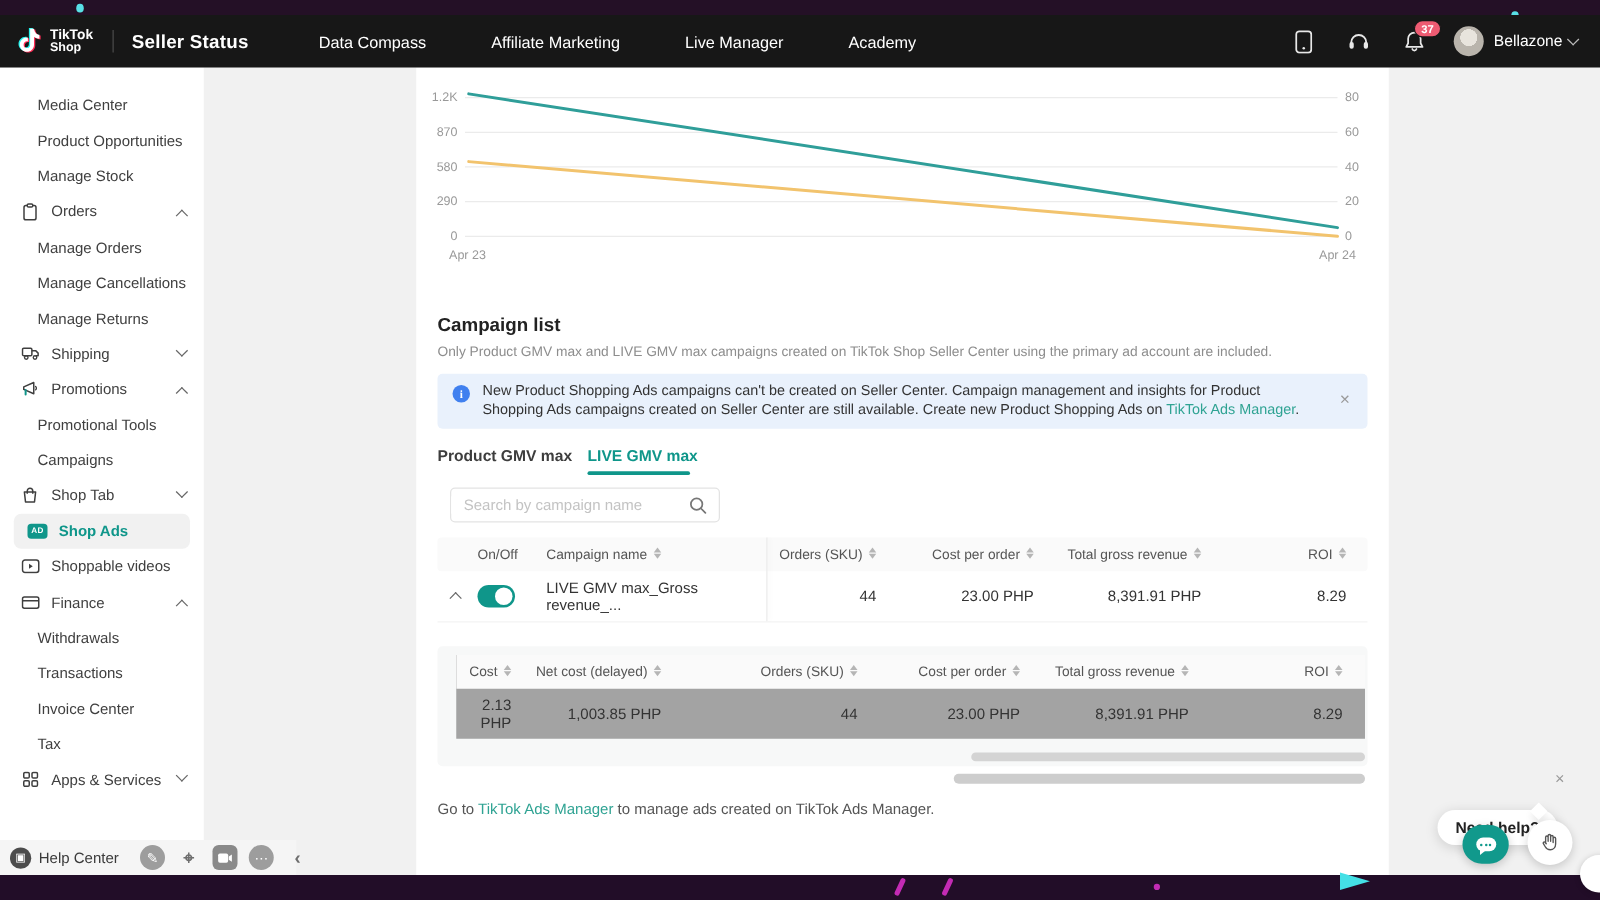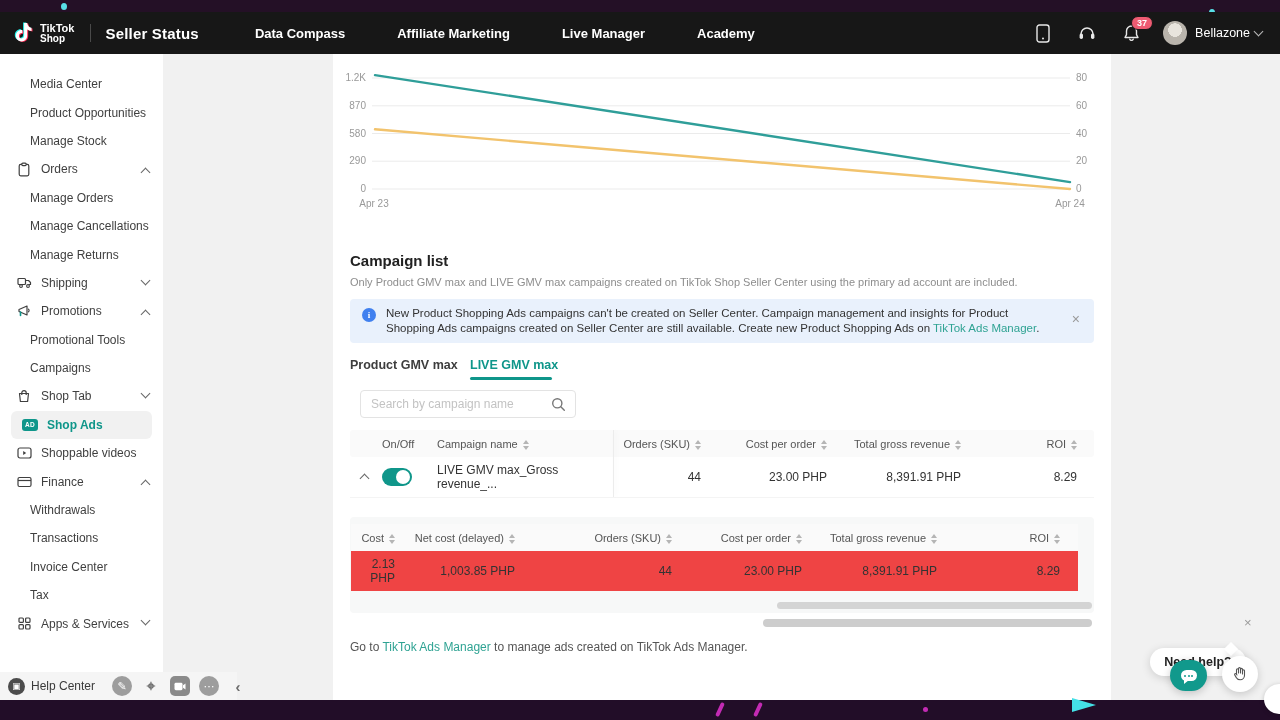--- a/index.html
+++ b/index.html
@@ -16,21 +16,21 @@
 
   
   .nav{position:absolute;left:0;top:12px;width:1280px;height:42px;background:#171717;display:flex;align-items:center;color:#fff;z-index:5}
   .logo-wrap{display:flex;align-items:center;margin-left:12px}
   .logo-note{width:24px;height:26px;position:relative}
   .logo-text{margin-left:4px;line-height:1;font-weight:700}
   .logo-text .l1{font-size:11px}
   .logo-text .l2{font-size:10px}
   .nav-divider{width:1px;height:18px;background:#4a4a4a;margin:0 14px 0 16px}
   .nav-title{font-size:15px;font-weight:700;letter-spacing:.2px;margin-right:30px}
-  .nav-item{font-size:13px;font-weight:700;margin:8px 26px;cursor:pointer;white-space:nowrap}
+  .nav-item{font-size:13px;font-weight:400;margin:8px 26px;cursor:pointer;white-space:nowrap}
   .nav-right{margin-left:auto;display:flex;align-items:center;margin-right:18px}
   .nav-ic{width:20px;height:20px;margin-left:24px;position:relative;cursor:pointer;display:flex;align-items:center;justify-content:center}
   .badge{position:absolute;top:-7px;left:10px;background:#ee5b72;color:#fff;font-size:9px;font-weight:700;padding:1px 5px;border-radius:8px;border:1px solid #171717}
   .avatar{width:24px;height:24px;border-radius:50%;background:radial-gradient(circle at 50% 38%,#e8e4dd 0 35%,#b9b4ac 36% 100%);margin-left:22px}
   .uname{font-size:12.5px;margin:0 5px 0 8px}
   .cv{width:6px;height:6px;border-right:1.4px solid #bbb;border-bottom:1.4px solid #bbb;display:inline-block}
   .cv.down{transform:rotate(45deg);margin-top:-3px}
   .cv.up{transform:rotate(-135deg);margin-top:3px}
   .cv.dark{border-color:#666}
 
@@ -62,33 +62,33 @@
   .search-box{position:absolute;left:360px;top:390px;width:216px;height:28px;border:1px solid #e3e3e3;border-radius:4px;box-sizing:border-box;display:flex;align-items:center;background:#fff}
   .search-box input{border:none;outline:none;flex:1;font-size:12px;padding:0 4px 0 10px;color:#333;font-family:inherit}
   .search-box input::placeholder{color:#c3c3c3}
   .status-box{position:absolute;left:583px;top:390px;width:150px;height:28px;border:1px solid #e3e3e3;border-radius:4px;box-sizing:border-box;display:flex;align-items:center;justify-content:space-between;padding:0 12px;font-size:12px;color:#c3c3c3;cursor:pointer;background:#fff}
 
   
   .tbl{position:absolute;left:350px;top:430px;width:744px}
   .thead,.trow{display:flex;align-items:center}
   .thead{height:27px;background:#fafafa;border-radius:3px;font-size:11px;color:#555}
   .trow{height:40px;font-size:12px;color:#333;border-bottom:1px solid #f4f4f4}
-  .c{box-sizing:border-box;padding:0 4px;display:flex;align-items:flex-end}
+  .c{box-sizing:border-box;padding:0 4px;display:flex;align-items:flex-start}
   .r{justify-content:flex-end;text-align:right}
   .sort{display:inline-flex;flex-direction:column;margin-left:5px;cursor:pointer}
   .sort i{width:0;height:0;border-left:3.5px solid transparent;border-right:3.5px solid transparent;display:block}
   .sort .su{border-bottom:4px solid #b5b5b5;margin-bottom:1.5px}
   .sort .sd{border-top:4px solid #b5b5b5}
   .freeze-div{position:absolute;left:613px;top:430px;height:67px;width:1px;background:#ececec;box-shadow:2px 0 4px rgba(0,0,0,.05)}
   .toggle{width:30px;height:18px;border-radius:9px;background:#0f968a;position:relative;cursor:pointer}
   .toggle .knob{position:absolute;right:2px;top:2px;width:14px;height:14px;border-radius:50%;background:#fff}
   .expand{font-size:10px;color:#666;cursor:pointer}
 
   .detail-panel{position:absolute;left:350px;top:517px;width:744px;height:96px;background:#f7f8f8;border-radius:4px}
-  .dtbl{position:absolute;left:1px;top:7px;width:727px;background:#ef4444;overflow:hidden}
+  .dtbl{position:absolute;left:15px;top:7px;width:727px;background:#a3a3a3;overflow:hidden}
   .dtbl .thead{border-radius:0}
   .hthumb{position:absolute;height:7px;border-radius:4px;background:#d4d4d4;cursor:pointer}
 
   .footer-line{position:absolute;left:350px;top:640px;font-size:12px;color:#555}
 
   
   .bubble{position:absolute;left:1150px;top:648px;width:96px;height:28px;background:#fff;border-radius:15px;box-shadow:0 2px 10px rgba(0,0,0,.15);display:flex;align-items:center;justify-content:center;font-size:12.5px;font-weight:700;color:#222;z-index:7}
   .bubble-tail{position:absolute;left:1226px;top:644px;width:10px;height:10px;background:#fff;transform:rotate(45deg);box-shadow:3px 3px 6px rgba(0,0,0,.08);z-index:7}
   .bub-close{left:1244px;top:617px;z-index:8;font-size:13px}
   .chat-btn{position:absolute;left:1170px;top:660px;width:37px;height:31px;border-radius:16px;background:#11998c;z-index:7;cursor:pointer;display:flex;align-items:center;justify-content:center;box-shadow:0 2px 8px rgba(0,0,0,.2)}

